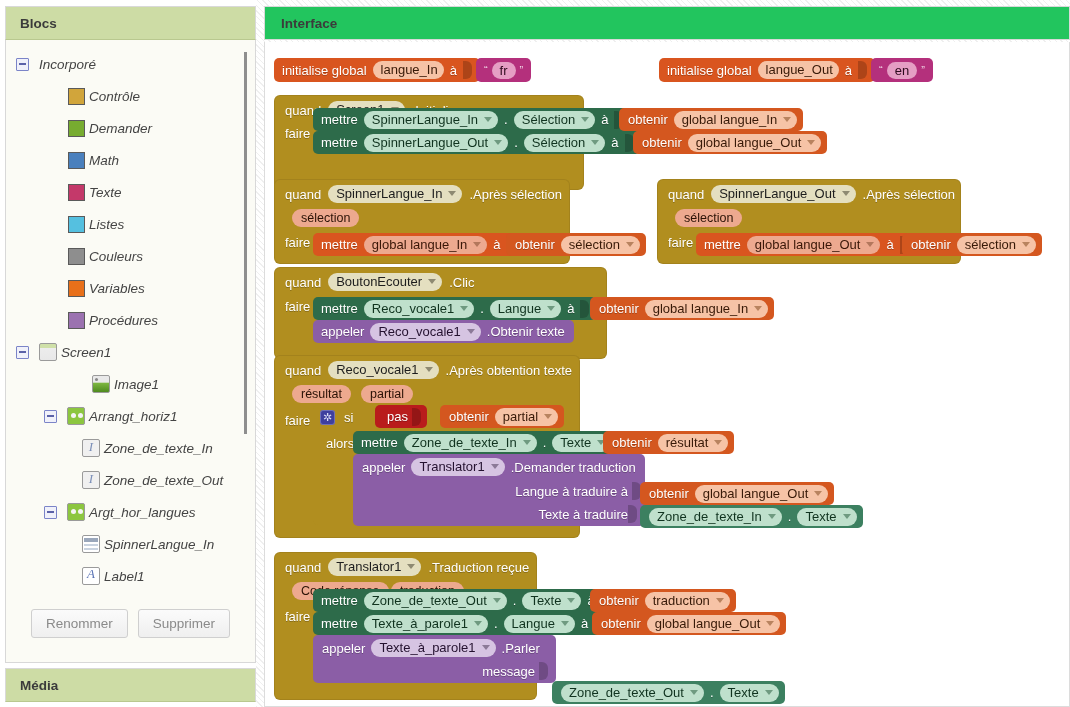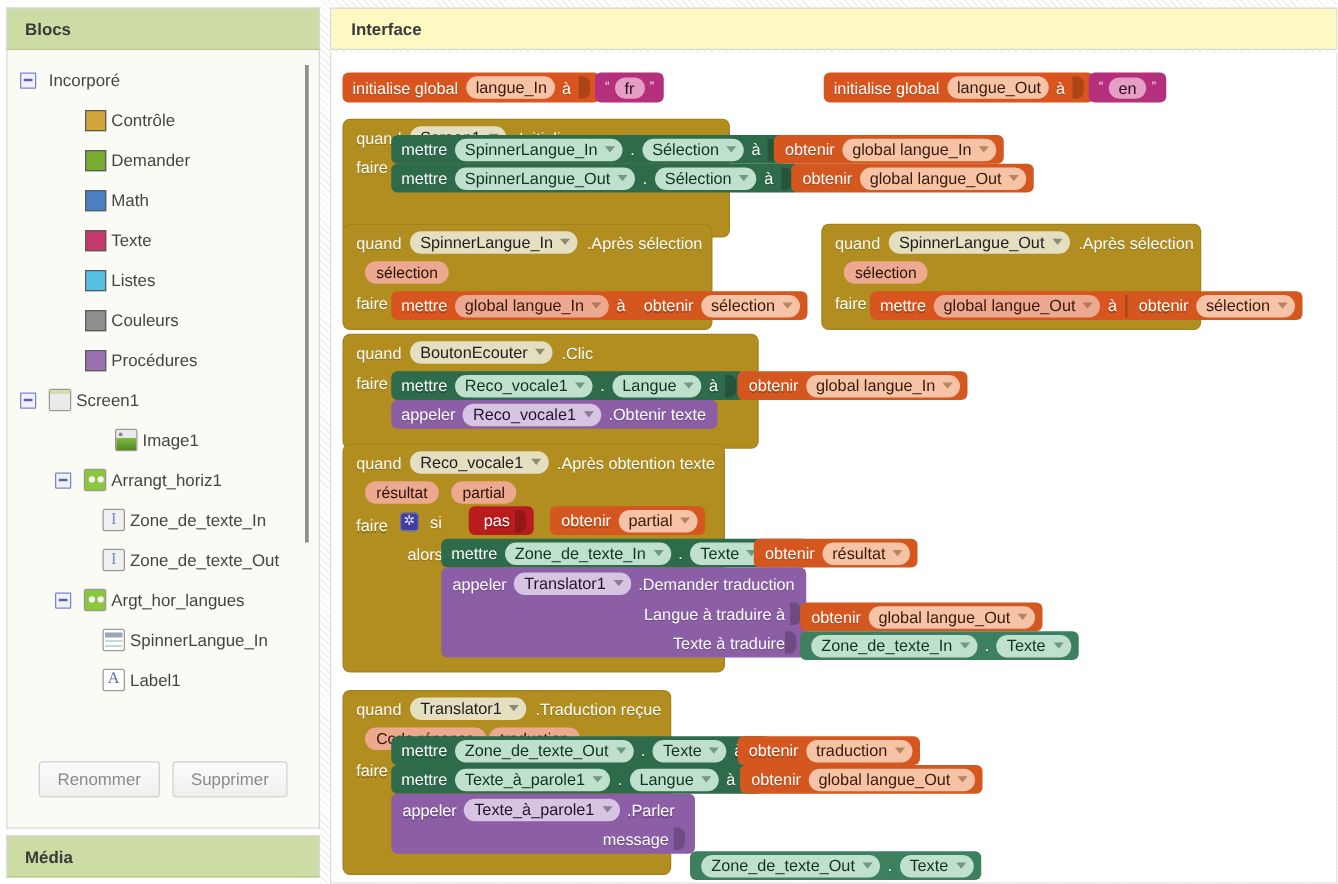--- a/index.html
+++ b/index.html
@@ -26,21 +26,21 @@
     border: 1px solid #d9d9d9;
     border-bottom: 1px solid #b9c88f;
   }
   #blocs-header { position: absolute; left: 5px; top: 6px; width: 251px; height: 34px;
       display: flex; align-items: center; }
   #palette-box {
     position: absolute; left: 5px; top: 40px; width: 251px; height: 623px;
     background: #fbfbf5; border: 1px solid #d8d8d8; border-top: none;
     overflow: hidden;
   }
-  .tree { padding: 8px 0 0 0; font-size: 13.5px; color: #444; }
+  .tree { padding: 8px 0 0 0; font-size: 13.5px; color: #444; font-style: italic; }
   .tree-row {
     display: flex; align-items: center; height: 32px; padding-left: 10px;
     white-space: nowrap;
   }
   .toggle {
     width: 13px; height: 13px; border: 1px solid #7b84c8; background: #f0f1fa;
     display: inline-flex; align-items: center; justify-content: center;
     margin-right: 10px; flex: 0 0 13px; border-radius: 1px;
   }
   .toggle::after {
@@ -115,21 +115,21 @@
     background: #ffffff;
   }
   #canvas-hatch {
     position:absolute; left:0; top:0; width:814px; height:707px;
     background-image:
       repeating-linear-gradient(45deg,#e2e2e2 0 1px, transparent 1px 4px);
     opacity:.55;
   }
   #interface-header {
     position:absolute; left:8px; top:6px; width:806px; height:34px;
-    background:#fef9c3; border:1px solid #d9d9d9;
+    background:#22c55e; border:1px solid #d9d9d9;
     color:#3b3b3b; font-weight:bold; font-size:13.5px;
     display:flex; align-items:center; padding-left:16px;
   }
   #blocks-area {
     position:absolute; left:8px; top:42px; width:806px; height:665px;
     background:#ffffff; border:1px solid #dcdcdc; border-top:none;
     overflow:hidden;
   }
   #blocks-inner { position:absolute; left:0; top:0; width:806px; height:665px; }
 
@@ -235,20 +235,24 @@
           <span class="swatch" style="background:#c4396a"></span>
           <span class="tree-label">Texte</span>
         </div>
         <div class="tree-row indent-2">
           <span class="swatch" style="background:#55c0e0"></span>
           <span class="tree-label">Listes</span>
         </div>
         <div class="tree-row indent-2">
           <span class="swatch" style="background:#8e8e8e"></span>
           <span class="tree-label">Couleurs</span>
+        </div>
+        <div class="tree-row indent-2">
+          <span class="swatch" style="background:#e8701a"></span>
+          <span class="tree-label">Variables</span>
         </div>
         <div class="tree-row indent-2">
           <span class="swatch" style="background:#9b72b0"></span>
           <span class="tree-label">Procédures</span>
         </div>
 
         <div class="tree-row">
           <span class="toggle"></span>
           <span class="comp-icon screen"></span>
           <span class="tree-label">Screen1</span>

